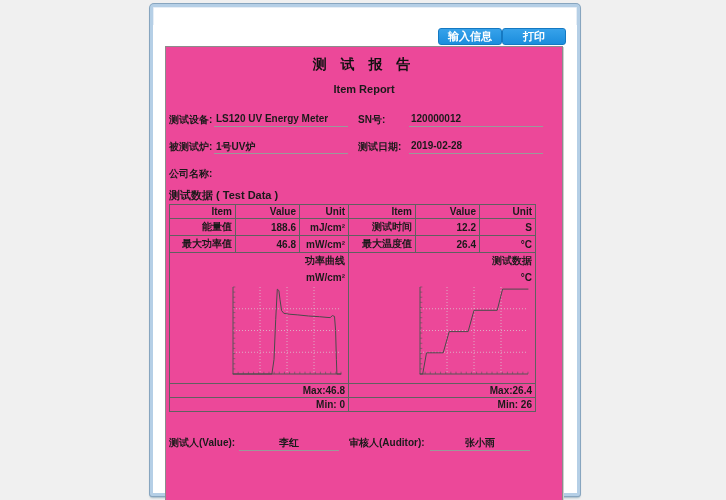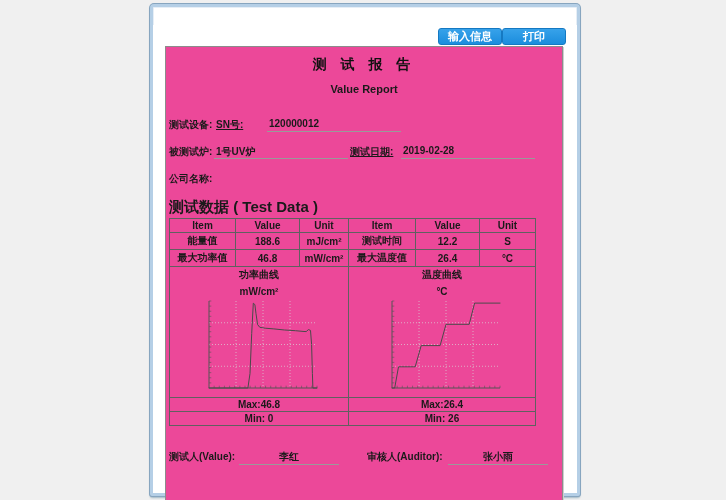--- a/index.html
+++ b/index.html
@@ -60,63 +60,64 @@
   }
   .page {
     position:absolute; left:12px; top:21px; width:398px; height:472px;
     background:#ec4899; border:1px solid #8c8c8c;
     box-shadow:1px 1px 0 #cfcfcf;
     overflow:hidden;
   }
   .report-title { text-align:center; font-size:14px; font-weight:bold; letter-spacing:5px; margin-top:9px; color:#111; }
   .report-sub { text-align:center; font-size:11px; font-weight:bold; margin-top:9px; }
   .form { margin:10px 0 0 3px; font-size:10px; font-weight:700; }
-  .form-row { display:flex; height:27px; align-items:flex-end; }
+  .form-row { display:flex; height:27px; align-items:center; }
   .f-label { width:45px; padding-top:2px; white-space:nowrap; }
-  .f-label.two { width:51px; margin-left:2px;text-decoration:underline; }
+  .f-label.two { width:51px; margin-left:10px; }
   .f-value {
     width:134px; height:16px;
     border-bottom:1px solid #9a9a9a;
     padding:2px 0 0 2px; white-space:nowrap; overflow:hidden;
   }
-  .testdata-label { font-size:15px; font-weight:700; margin:12px 0 1px 3px; }
+  .testdata-label { font-size:11px; font-weight:700; margin:2px 0 1px 3px; }
   table.data-table { margin-left:3px; border-collapse:collapse; table-layout:fixed; width:366px; font-size:10px; }
   table.data-table th, table.data-table td {
-    border:1px solid #606060; padding:1px 3px; text-align:center;
+    border:1px solid #606060; padding:1px 3px; text-align:right;
     font-weight:600; height:14px; white-space:nowrap; overflow:hidden;
   }
   table.data-table th { font-weight:700; }
   td.chart-cell { height:135px; vertical-align:top; padding:2px 0 0 4px; }
   .chart-title { font-size:10px; font-weight:600; }
   .chart-unit { font-size:10px; font-weight:600; margin-top:4px; }
   .plot { margin:1px 0 0 2px; }
   td.maxmin { height:15px; font-weight:600; padding:2px 4px; }
   .signatures { display:flex; margin:22px 0 0 3px; font-size:10px; font-weight:700; }
   .sig-label { width:70px; padding-top:2px; white-space:nowrap; }
-  .sig-label.two { width:81px; margin-left:28px; }
+  .sig-label.two { width:81px; margin-left:10px; }
   .sig-value { width:100px; border-bottom:1px solid #9a9a9a; text-align:center; padding:2px 0 3px; height:17px; }
 </style>
 </head>
 <body>
 
 <div class="dialog">
 
   <div class="content">
     <div class="toolbar">
       <div class="btn">输入信息</div>
       <div class="btn">打印</div>
     </div>
 
     <div class="page">
       <div class="report-title">测 试 报 告</div>
-      <div class="report-sub">Value Report</div>
+      <div class="report-sub">Item Report</div>
 
       <div class="form">
         <div class="form-row">
           <span class="f-label">测试设备:</span>
+          <span class="f-value">LS120 UV Energy Meter</span>
           <span class="f-label two">SN号:</span>
           <span class="f-value">120000012</span>
         </div>
         <div class="form-row">
           <span class="f-label">被测试炉:</span>
           <span class="f-value">1号UV炉</span>
           <span class="f-label two">测试日期:</span>
           <span class="f-value">2019-02-28</span>
         </div>
         <div class="form-row">
@@ -207,21 +208,21 @@
                     <line x1="92.28571428571429" y1="90" x2="92.28571428571429" y2="87.7" stroke="#555" stroke-width="0.6"></line>
                     <line x1="97.42857142857143" y1="90" x2="97.42857142857143" y2="87.7" stroke="#555" stroke-width="0.6"></line>
                     <line x1="102.57142857142857" y1="90" x2="102.57142857142857" y2="87.7" stroke="#555" stroke-width="0.6"></line>
                     <line x1="107.71428571428571" y1="90" x2="107.71428571428571" y2="87.7" stroke="#555" stroke-width="0.6"></line>
                     <line x1="112.85714285714286" y1="90" x2="112.85714285714286" y2="87.7" stroke="#555" stroke-width="0.6"></line>
                     <line x1="118" y1="90" x2="118" y2="87.7" stroke="#555" stroke-width="0.6"></line>
                     <polyline points="10.0,90.0 48.9,90.0 51.0,75.5 52.7,35.6 54.3,5.2 55.9,6.6 57.0,15.7 58.6,26.6 60.8,29.3 66.2,30.2 74.8,30.9 85.6,32.0 96.4,32.7 104.0,33.4 107.2,33.6 109.4,31.6 111.5,32.4 112.6,46.5 113.4,75.5 113.9,90.0 118.0,90.0" fill="none" stroke="#4a4a4a" stroke-width="1" stroke-linejoin="round" stroke-linecap="round"></polyline>
                   </svg></div>
           </td>
           <td class="chart-cell" colspan="3">
-            <div class="chart-title">温度曲线</div>
+            <div class="chart-title">测试数据</div>
             <div class="chart-unit">°C</div>
             <div class="plot"><svg width="122" height="96" viewBox="0 0 122 96">
                     <line x1="37" y1="3" x2="37" y2="90" stroke="#d9d9d9" stroke-width="0.7" stroke-dasharray="1,2"></line>
                     <line x1="10" y1="68.25" x2="118" y2="68.25" stroke="#d9d9d9" stroke-width="0.7" stroke-dasharray="1,2"></line>
                     <line x1="64" y1="3" x2="64" y2="90" stroke="#d9d9d9" stroke-width="0.7" stroke-dasharray="1,2"></line>
                     <line x1="10" y1="46.5" x2="118" y2="46.5" stroke="#d9d9d9" stroke-width="0.7" stroke-dasharray="1,2"></line>
                     <line x1="91" y1="3" x2="91" y2="90" stroke="#d9d9d9" stroke-width="0.7" stroke-dasharray="1,2"></line>
                     <line x1="10" y1="24.75" x2="118" y2="24.75" stroke="#d9d9d9" stroke-width="0.7" stroke-dasharray="1,2"></line>
                     <path d="M 10 3 L 10 90 L 118 90" fill="none" stroke="#555" stroke-width="1"></path>
                     <line x1="10" y1="84.88235294117646" x2="12.3" y2="84.88235294117646" stroke="#555" stroke-width="0.6"></line>

